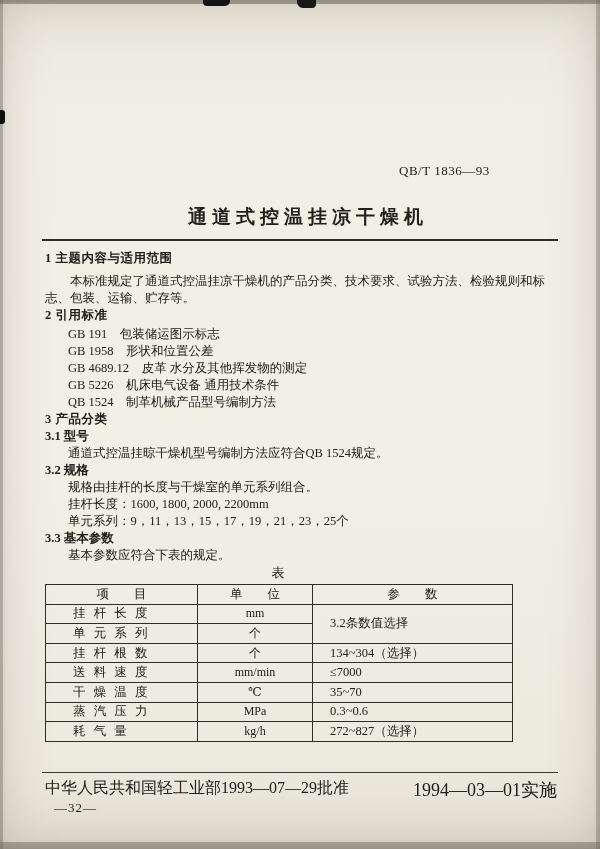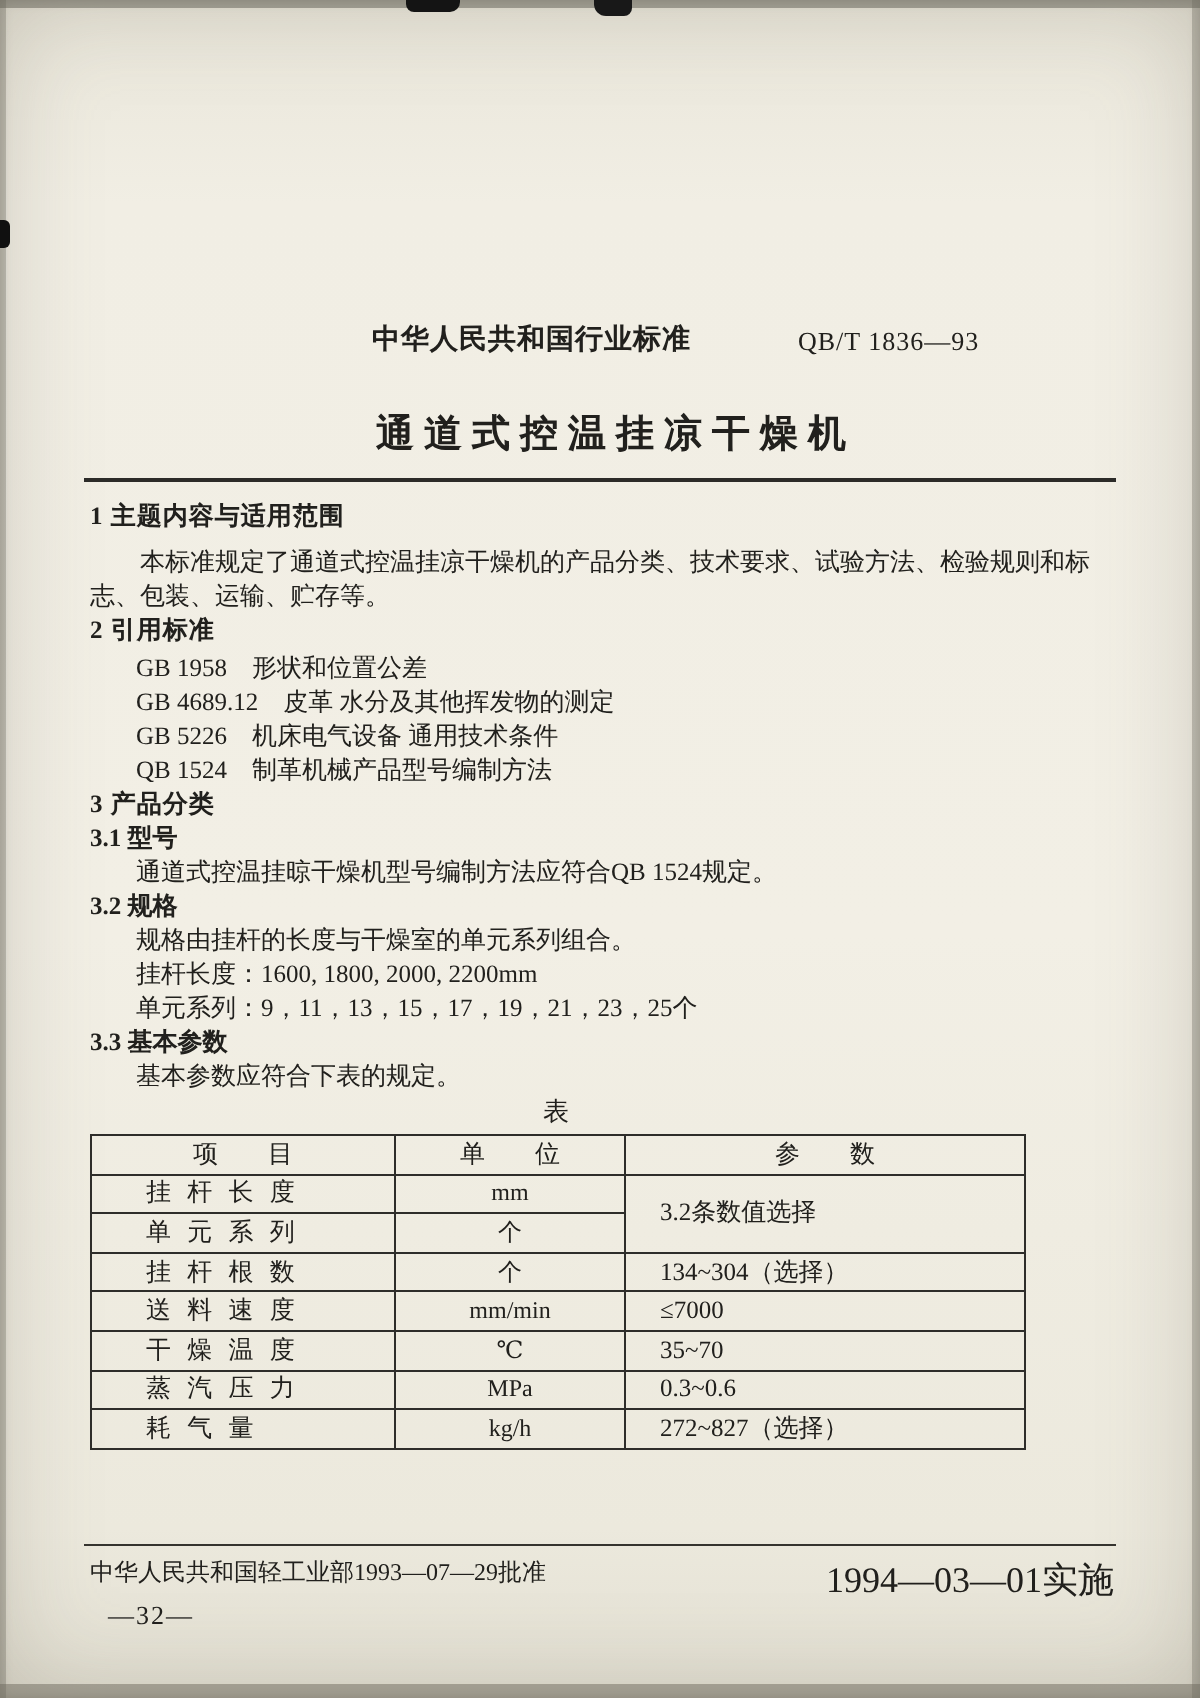--- a/index.html
+++ b/index.html
@@ -45,48 +45,50 @@
   table.params {border-collapse:collapse; width:467px; table-layout:fixed;border-radius:18px;}
   .params th, .params td {border:1px solid #2e2d2a; font-size:12.5px; font-weight:normal; height:19.6px; vertical-align:middle;}
   .params th {text-align:center; letter-spacing:2em; text-indent:2em;}
   th.c-item {width:152px;} th.c-unit {width:115px;} th.c-param {width:200px;}
   .params td.item {padding-left:27px; letter-spacing:0.65em; text-align:left;margin-top:34px;}
   .params td.unit {text-align:center; font-size:12px;}
   .params td.param {padding-left:17px; text-align:left;}
 
   
   .foot-rule {position:absolute; left:42px; top:772px; width:516px; height:1px; background:#35342f;}
-  .foot-approval {position:absolute; left:45px; top:778px; font-size:12px;}
+  .foot-approval {position:absolute; left:45px; top:778px; font-size:16px;}
   .foot-impl {position:absolute; right:43px; top:778px; font-size:18px;}
   .page-num {position:absolute; left:54px; top:800px; font-size:13px; letter-spacing:1px;}
 </style>
 </head>
 <body>
 
 <div class="page">
 
   <div class="edge-top"></div>
   <div class="edge-bottom"></div>
   <div class="edge-left"></div>
   <div class="edge-right"></div>
   <div class="a1"></div>
   <div class="a2"></div>
   <div class="a3"></div>
 
-  <div class="std-label">中华人民共和国行业标准</div>
   <div class="std-code">QB/T 1836—93</div>
   <div class="doc-title">通道式控温挂凉干燥机</div>
   <div class="title-rule"></div>
 
   <div class="body-flow">
 
     <div class="sec-heading mb6">1  主题内容与适用范围</div>
     <p class="para">本标准规定了通道式控温挂凉干燥机的产品分类、技术要求、试验方法、检验规则和标志、包装、运输、贮存等。</p>
 
     <div class="sec-heading mb2">2  引用标准</div>
+    <div class="ref-line">
+      <span class="ref-code">GB 191</span><span class="ref-title">包装储运图示标志</span>
+    </div>
     <div class="ref-line">
       <span class="ref-code">GB 1958</span><span class="ref-title">形状和位置公差</span>
     </div>
     <div class="ref-line">
       <span class="ref-code">GB 4689.12</span><span class="ref-title">皮革  水分及其他挥发物的测定</span>
     </div>
     <div class="ref-line">
       <span class="ref-code">GB 5226</span><span class="ref-title">机床电气设备  通用技术条件</span>
     </div>
     <div class="ref-line">

